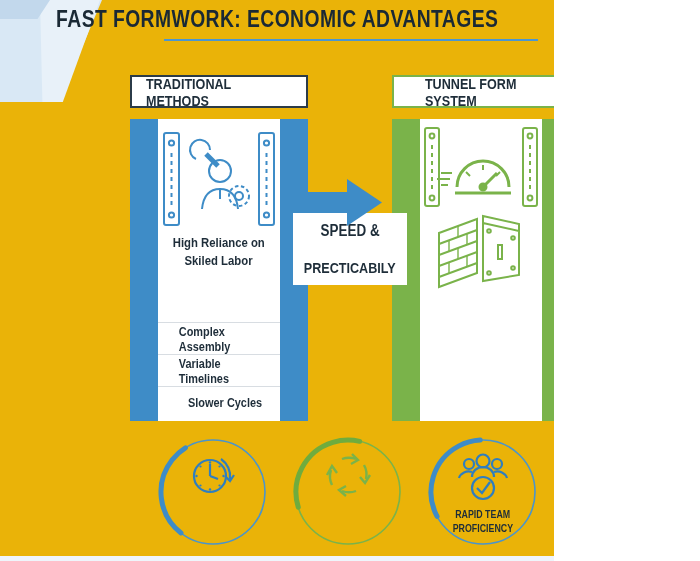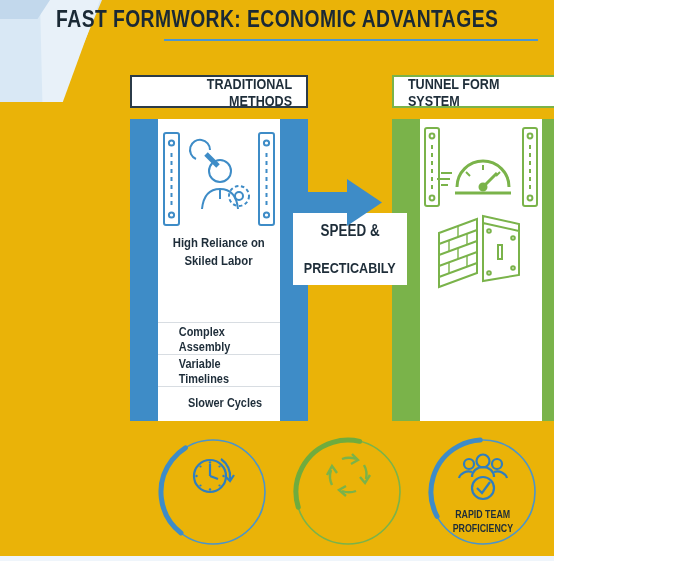--- a/index.html
+++ b/index.html
@@ -21,22 +21,22 @@
   
   .title-wrap{position:absolute;left:0;top:6px;width:100%;text-align:center;}
   .title{font-size:23px;font-weight:700;letter-spacing:.5px;color:#1A2935;margin:0;}
   .title-underline{position:absolute;left:164px;top:39px;width:374px;height:2px;background:#4A96D2;}
   
   .col{position:absolute;top:75px;width:178px;height:337px;}
   .col-trad{left:130px;}
   .col-tun{left:392px;}
   .col-header{position:absolute;left:0;top:0;width:174px;height:29px;background:#fff;
               display:flex;align-items:center;justify-content:center;font-size:15px;font-weight:700;}
-  .col-header.b{border:2px solid #2B3B48;text-align:right;}
-  .col-header.g{border:2px solid #7AB34A;}
+  .col-header.b{border:2px solid #2B3B48;}
+  .col-header.g{border:2px solid #7AB34A;padding-left:17px;}
   .col-body{position:absolute;left:0;top:44px;width:178px;height:302px;background:#fff;}
   .bar{position:absolute;top:0;width:28px;height:100%;}
   .bar.l{left:0;} .bar.r{right:0;}
   .bar.blue{background:#3E8CC7;} .bar.green{background:#7AB34A;}
   .col-inner{position:absolute;left:28px;right:28px;top:0;bottom:0;}
   .main-icon{position:absolute;left:50%;transform:translateX(-50%);}
   .highlight{position:absolute;left:0;right:0;top:115px;text-align:center;
              font-size:13.5px;font-weight:700;line-height:1.35;}
   .items{position:absolute;left:0;right:0;}
   .items-left{top:203px;}

